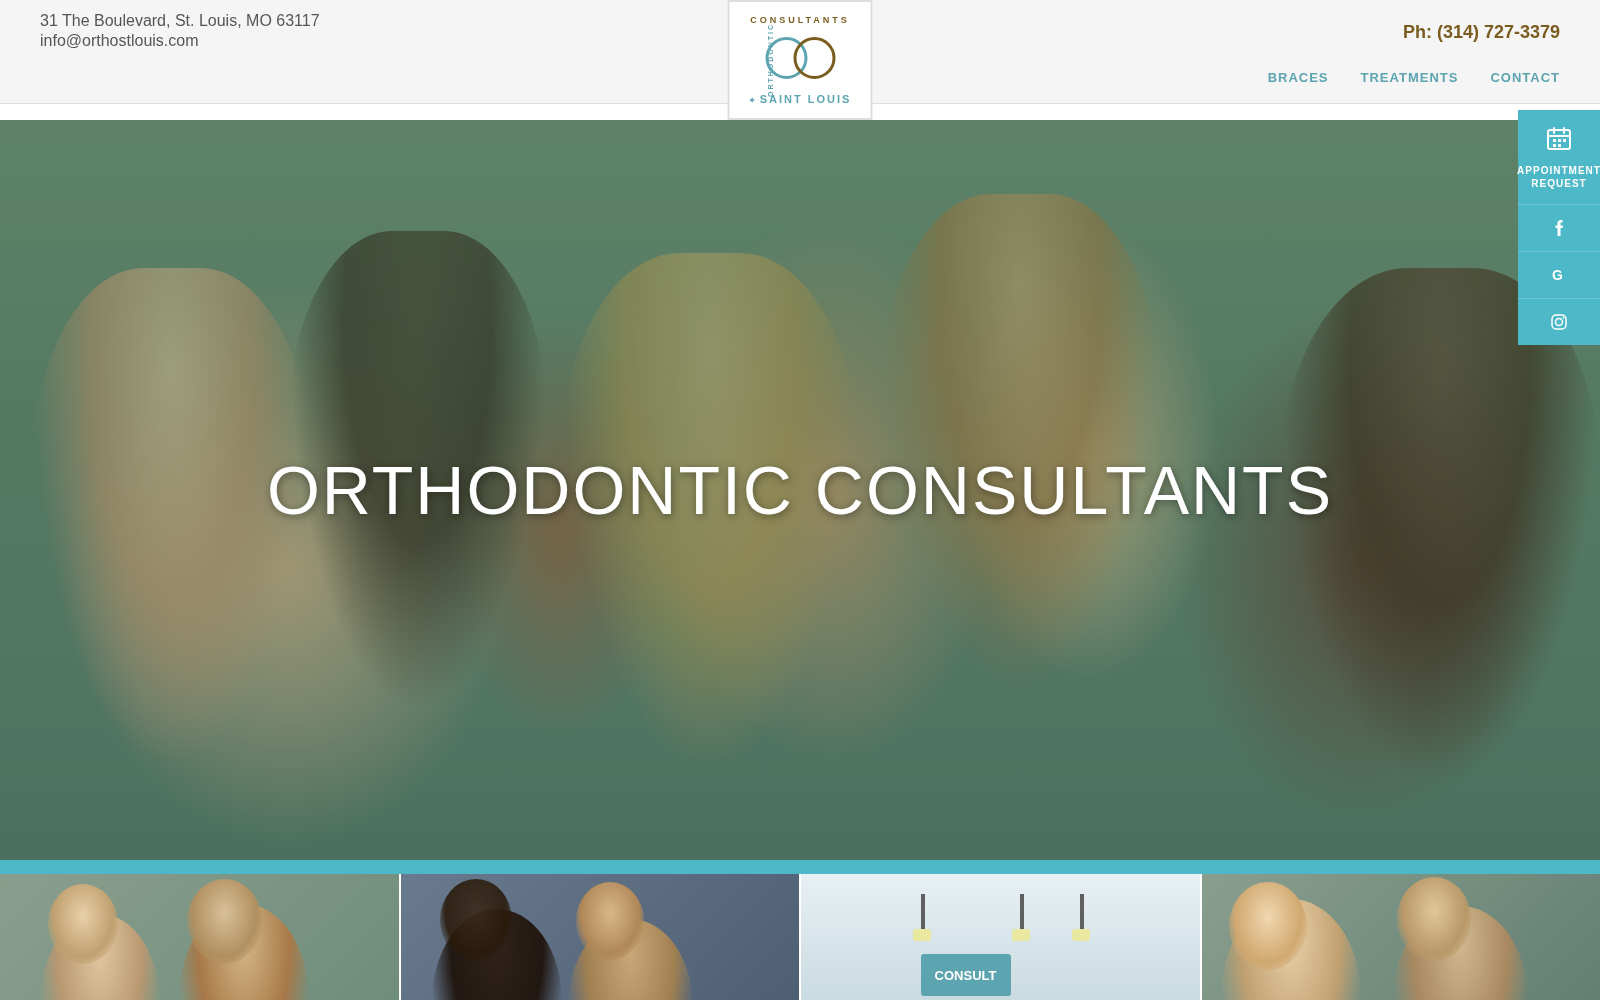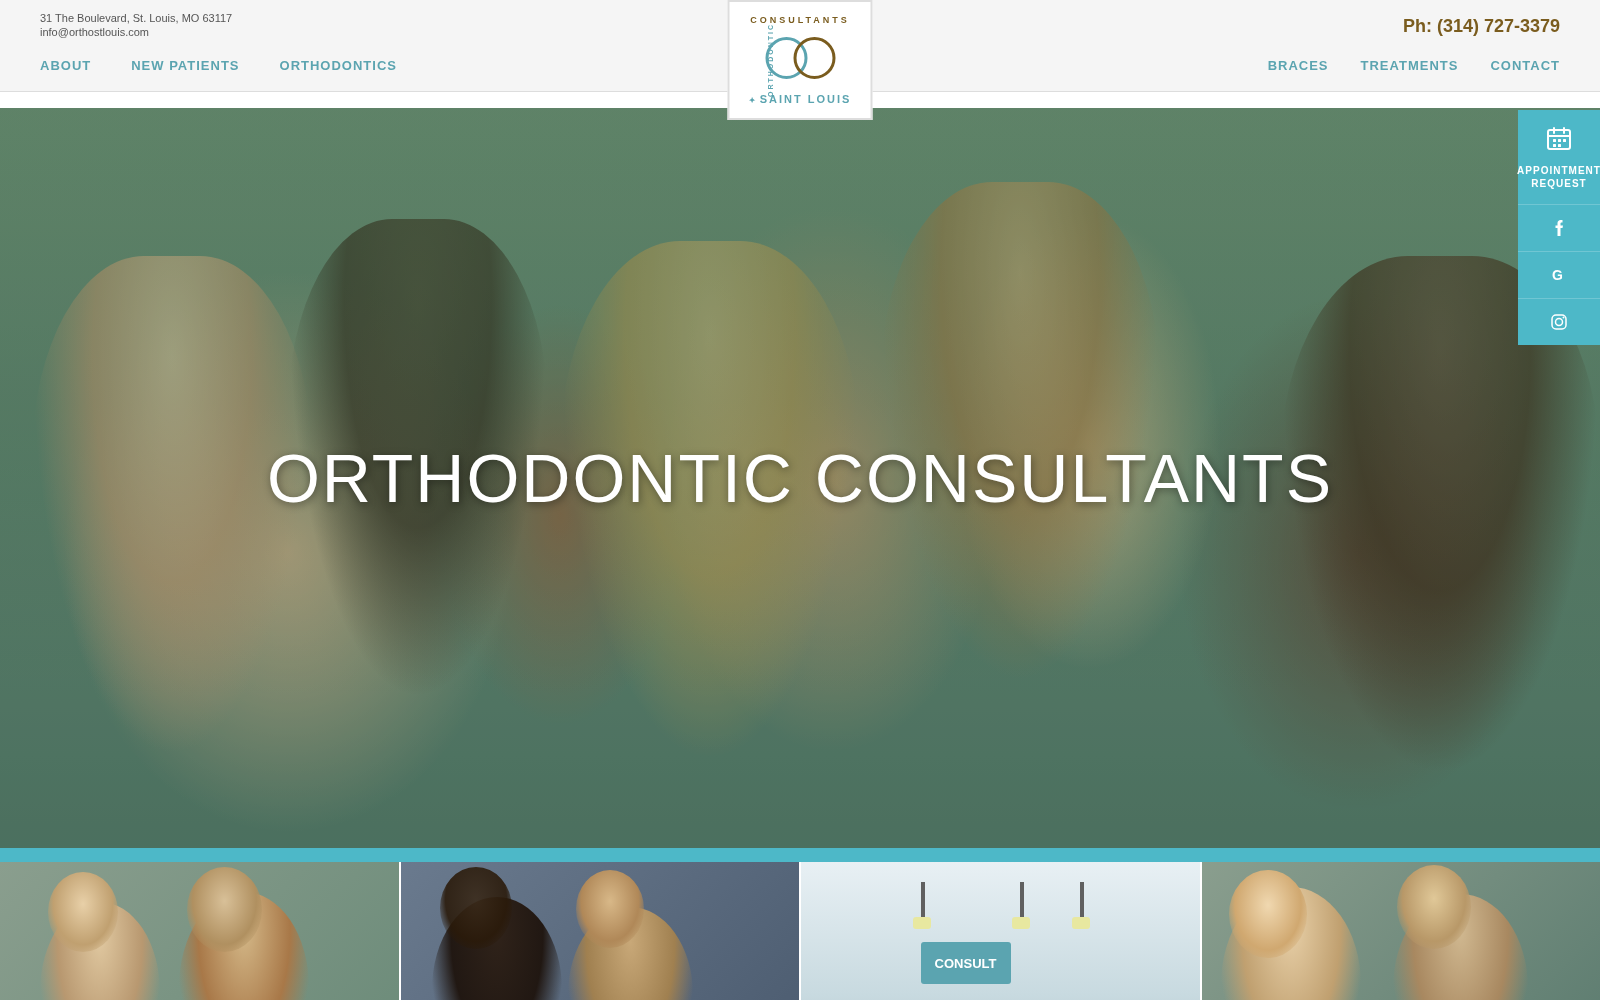--- a/index.html
+++ b/index.html
@@ -1,21 +1,21 @@
 <!DOCTYPE html>
 <html><head>
   <meta charset="utf-8">
   <style>
     * { margin: 0; padding: 0; box-sizing: border-box; }
     body { font-family: Arial, sans-serif; width: 1600px; min-height: 1000px; overflow-x: hidden; background: #fff; }
 
     
     .header { background: #f5f5f5; border-bottom: 1px solid #ddd; padding: 0; }
     .header-top { display: flex; align-items: center; justify-content: space-between; padding: 12px 40px 0 40px; }
-    .header-contact-info { font-size: 11px; color: #555; }
+    .header-contact-info { font-size: 16px; color: #555; }
     .header-contact-info div { margin-bottom: 2px; }
     .header-phone { font-size: 18px; font-weight: bold; color: #7a5c1e; }
     .logo-container { position: absolute; left: 50%; transform: translateX(-50%); top: 0; z-index: 10; }
     .logo-box { width: 145px; height: 120px; background: #fff; border: 2px solid #ddd; display: flex; flex-direction: column; align-items: center; justify-content: center; padding: 8px; position: relative; }
     .logo-text-top { font-size: 9px; font-weight: bold; color: #7a5c1e; letter-spacing: 3px; text-align: center; }
     .logo-circles { width: 70px; height: 60px; position: relative; margin: 4px 0; }
     .logo-circle-1 { width: 42px; height: 42px; border-radius: 50%; border: 3px solid #5ba4b0; position: absolute; left: 0; top: 8px; }
     .logo-circle-2 { width: 42px; height: 42px; border-radius: 50%; border: 3px solid #7a5c1e; position: absolute; right: 0; top: 8px; }
     .logo-text-bottom { font-size: 11px; font-weight: bold; color: #5ba4b0; letter-spacing: 2px; text-align: center; }
     .logo-vertical-text { position: absolute; left: 4px; top: 50%; transform: translateY(-50%) rotate(-90deg); font-size: 7px; font-weight: bold; color: #5ba4b0; letter-spacing: 2px; white-space: nowrap; }
@@ -90,25 +90,20 @@
           <div class="logo-circle-2"></div>
         </div>
         <div class="logo-text-bottom">
           <span style="color:#5ba4b0; font-size:8px; letter-spacing:1px;">✦ </span>
           <span>SAINT LOUIS</span>
         </div>
       </div>
     </div>
 
     <div class="nav-bar">
-      <nav class="nav-left">
-        <a class="nav-item">ABOUT</a>
-        <a class="nav-item">NEW PATIENTS</a>
-        <a class="nav-item">ORTHODONTICS</a>
-      </nav>
       <div class="nav-spacer"></div>
       <nav class="nav-right">
         <a class="nav-item">BRACES</a>
         <a class="nav-item">TREATMENTS</a>
         <a class="nav-item">CONTACT</a>
       </nav>
     </div>
   </div>
 </div>
 

